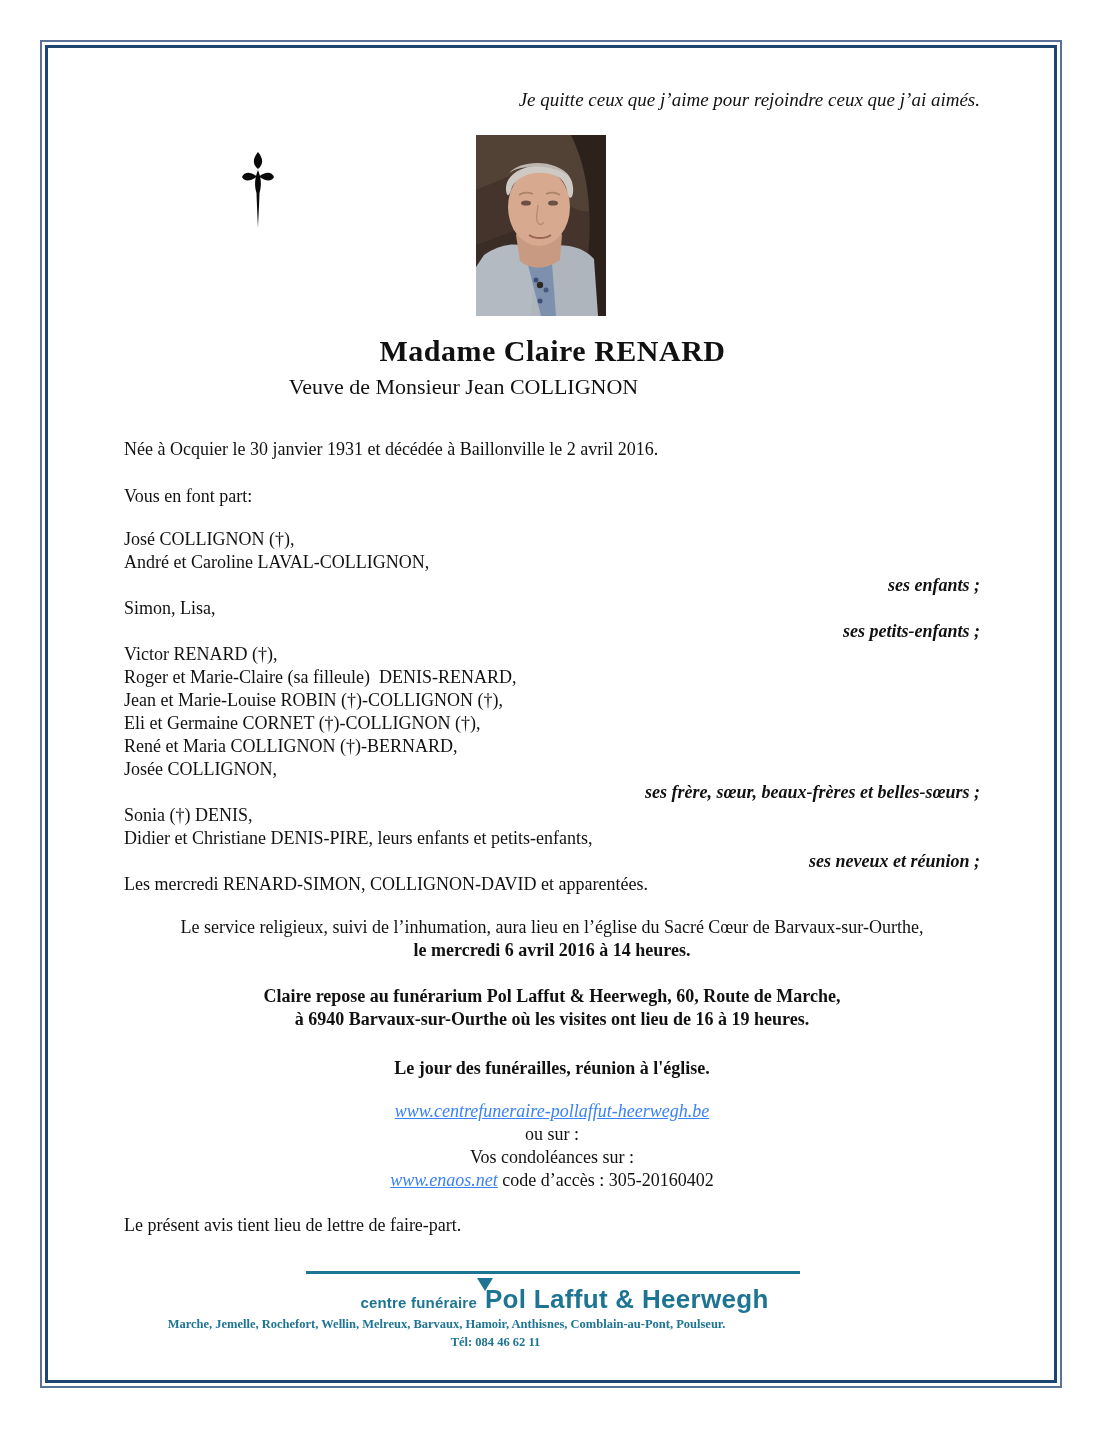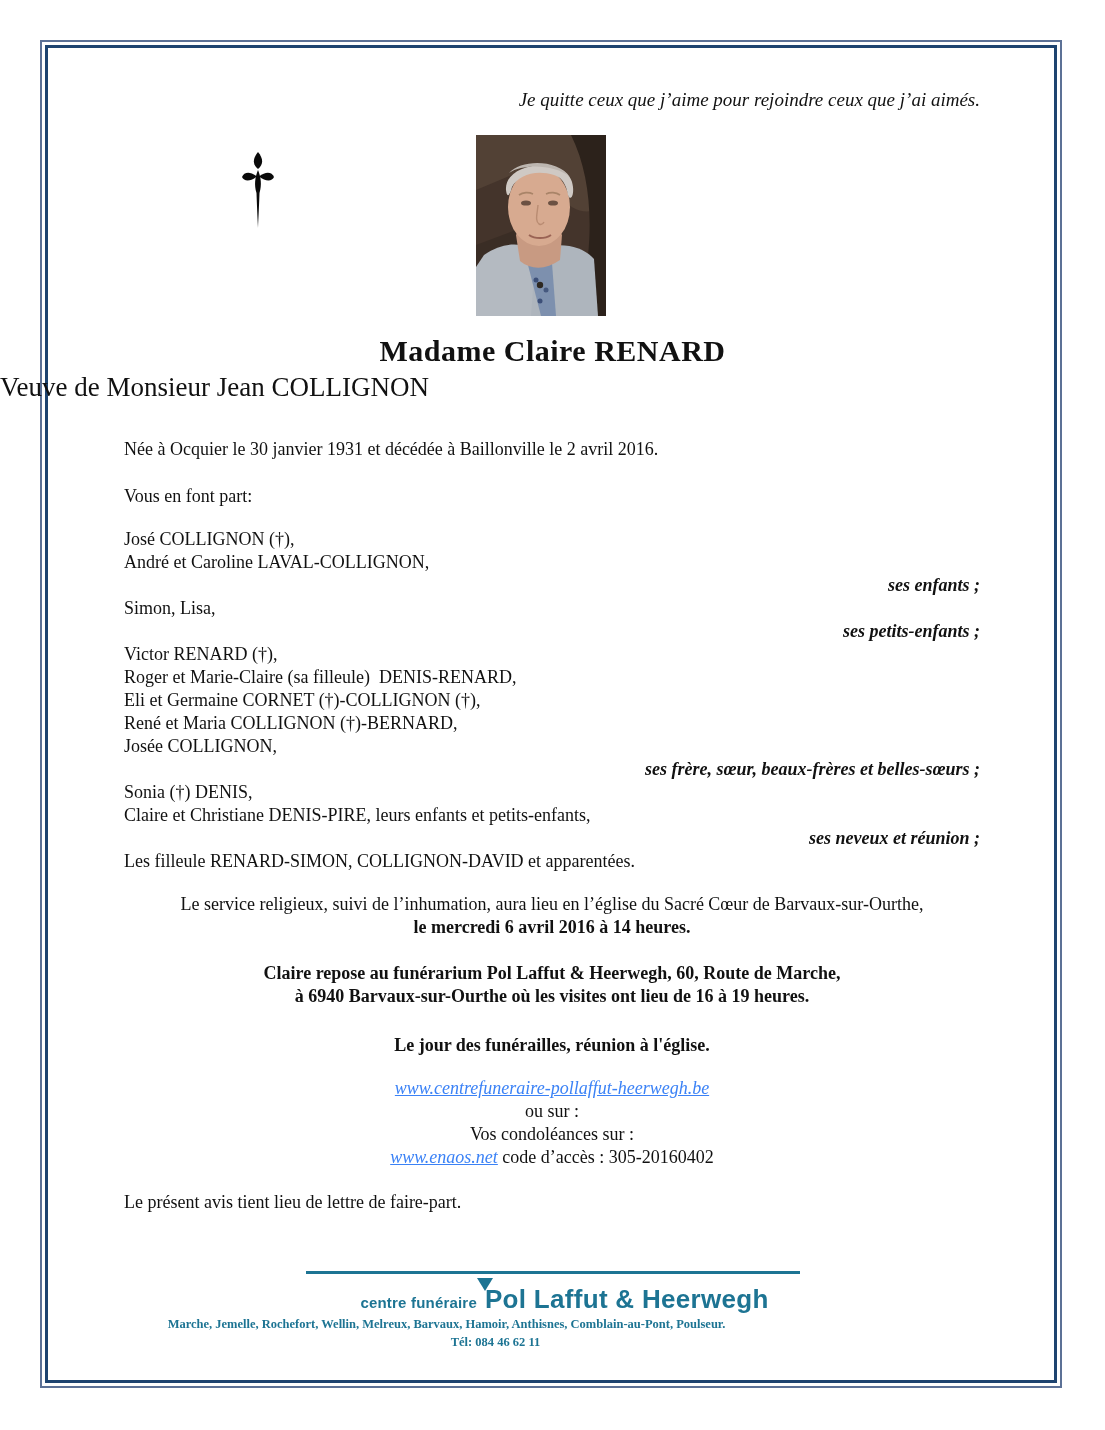--- a/index.html
+++ b/index.html
@@ -26,22 +26,22 @@
   }
   .cross-wrap { position:absolute; left:241px; top:151px; width:34px; height:78px; }
   .photo {
     position:absolute; left:476px; top:135px; width:130px; height:181px;
   }
   .title {
     position:absolute; top:332px; left:0; width:1105px; text-align:center;
     font-size:30px; font-weight:bold; line-height:38px; letter-spacing:0.5px;
   }
   .subtitle {
-    position:absolute; top:370px; left:0; width:927px; 
-    font-size:27px; line-height:34px;
+    position:absolute; top:370px; left:0; width:927px; text-align:center;
+    font-size:22px; line-height:34px;
   }
   .body-block {
     position:absolute; left:124px; top:438px; width:856px;
     font-size:18px; line-height:23px;
   }
   .line { white-space:pre-wrap; }
   .relation { text-align:right; font-style:italic;font-weight:bold; }
   .mt-intro   { margin-top:24px; }
   .mt-family  { margin-top:20px; }
   .mt-service { margin-top:20px; }
@@ -133,28 +133,29 @@
   <div class="line">Née à Ocquier le 30 janvier 1931 et décédée à Baillonville le 2 avril 2016.</div>
   <div class="line mt-intro">Vous en font part:</div>
 
   <div class="line mt-family">José COLLIGNON (†),</div>
   <div class="line">André et Caroline LAVAL-COLLIGNON,</div>
   <div class="line relation">ses enfants ;</div>
   <div class="line">Simon, Lisa,</div>
   <div class="line relation">ses petits-enfants ;</div>
   <div class="line">Victor RENARD (†),</div>
   <div class="line">Roger et Marie-Claire (sa filleule)  DENIS-RENARD,</div>
+  <div class="line">Jean et Marie-Louise ROBIN (†)-COLLIGNON (†),</div>
   <div class="line">Eli et Germaine CORNET (†)-COLLIGNON (†),</div>
   <div class="line">René et Maria COLLIGNON (†)-BERNARD,</div>
   <div class="line">Josée COLLIGNON,</div>
   <div class="line relation">ses frère, sœur, beaux-frères et belles-sœurs ;</div>
   <div class="line">Sonia (†) DENIS,</div>
-  <div class="line">Claire et Christiane DENIS-PIRE, leurs enfants et petits-enfants,</div>
+  <div class="line">Didier et Christiane DENIS-PIRE, leurs enfants et petits-enfants,</div>
   <div class="line relation">ses neveux et réunion ;</div>
-  <div class="line">Les filleule RENARD-SIMON, COLLIGNON-DAVID et apparentées.</div>
+  <div class="line">Les mercredi RENARD-SIMON, COLLIGNON-DAVID et apparentées.</div>
 
   <div class="line centered mt-service">Le service religieux, suivi de l’inhumation, aura lieu en l’église du Sacré Cœur de Barvaux-sur-Ourthe,</div>
   <div class="line centered bold">le mercredi 6 avril 2016 à 14 heures.</div>
 
   <div class="line centered bold mt-repose">Claire repose au funérarium Pol Laffut &amp; Heerwegh, 60, Route de Marche,</div>
   <div class="line centered bold">à 6940 Barvaux-sur-Ourthe où les visites ont lieu de 16 à 19 heures.</div>
 
   <div class="line centered bold mt-funeral">Le jour des funérailles, réunion à l'église.</div>
 
   <div class="line centered mt-links"><a class="link">www.centrefuneraire-pollaffut-heerwegh.be</a></div>

